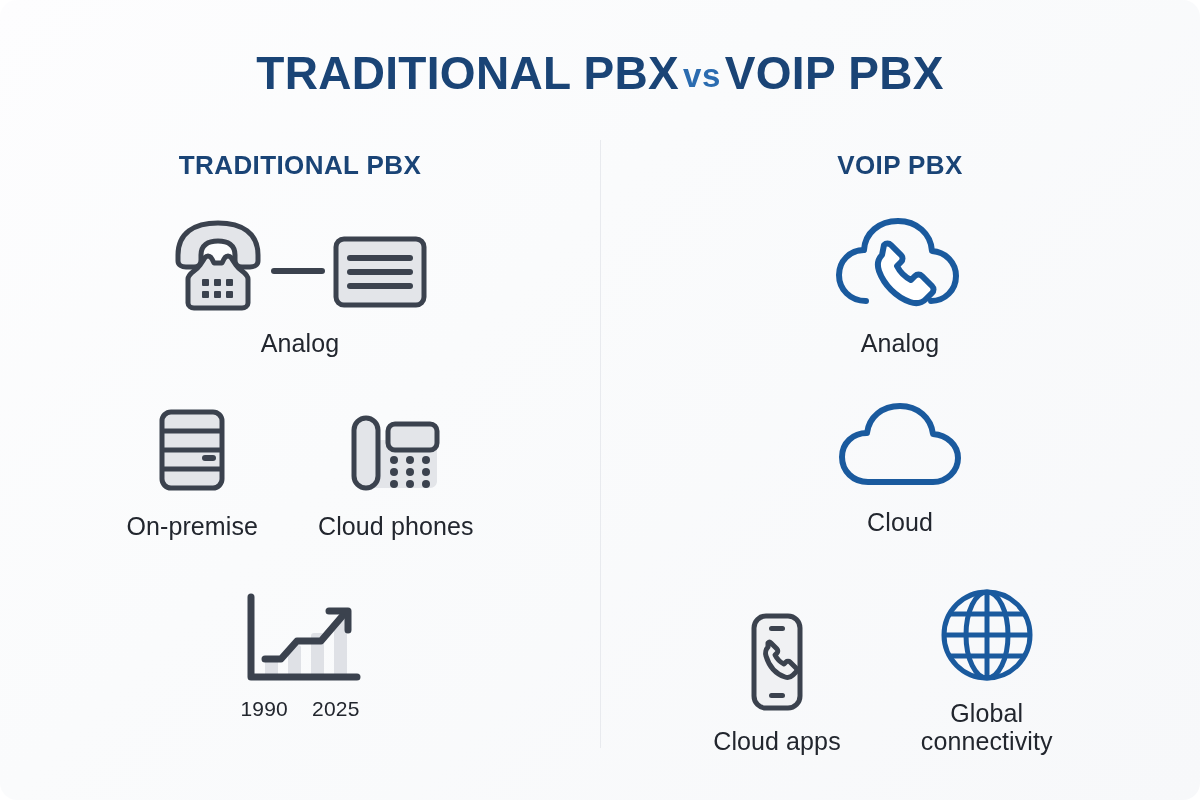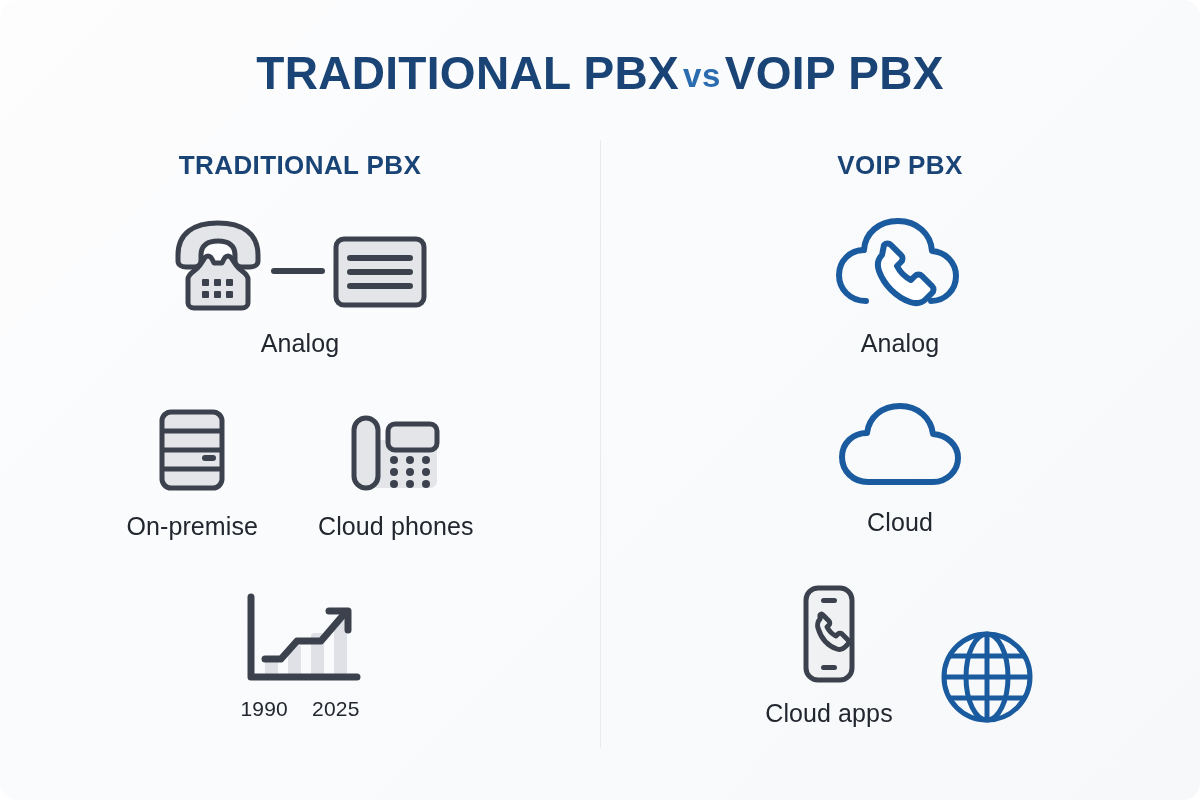--- a/index.html
+++ b/index.html
@@ -314,17 +314,18 @@
             <g fill="none" stroke="#1a5a9e" stroke-width="5">
               <circle cx="48" cy="52" r="43"></circle>
               <line x1="48" y1="9" x2="48" y2="95"></line>
               <ellipse cx="48" cy="52" rx="21" ry="43"></ellipse>
               <line x1="10" y1="31" x2="86" y2="31"></line>
               <line x1="5" y1="52" x2="91" y2="52"></line>
               <line x1="10" y1="73" x2="86" y2="73"></line>
             </g>
           </svg>
         </div>
+        <div class="caption caption-wrap">Global connectivity</div>
       </div>
     </div>
   </div>
 
 </div>
 
 </body></html>

